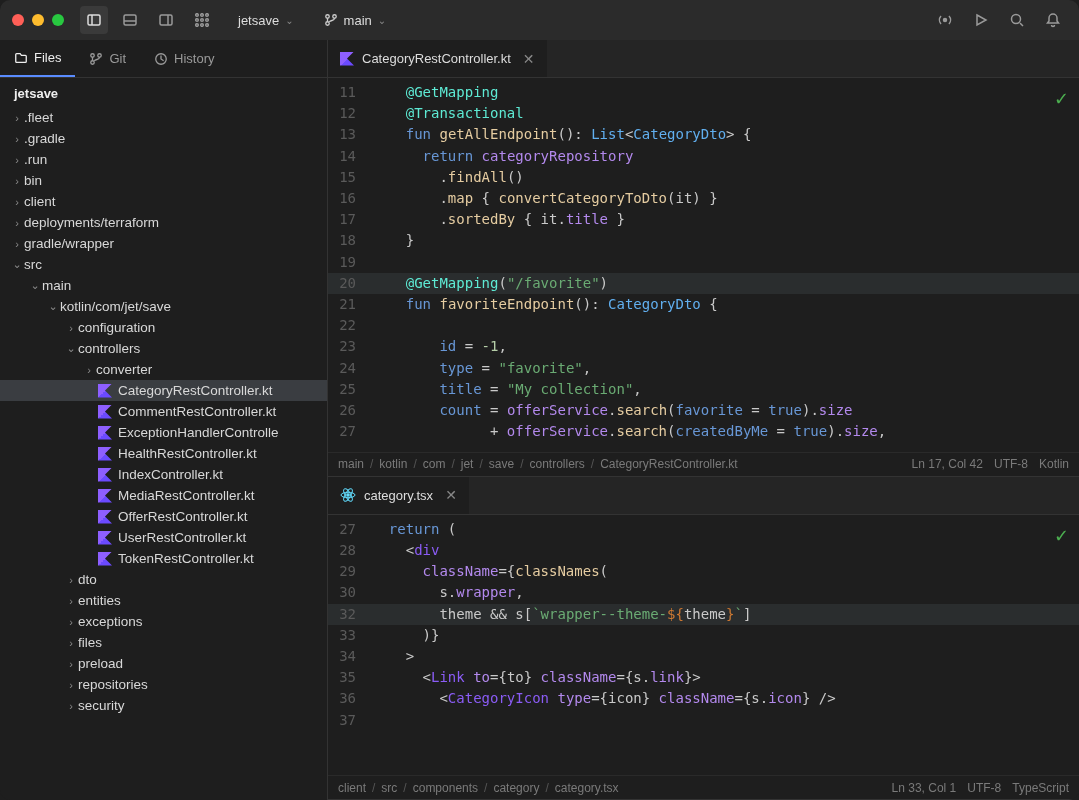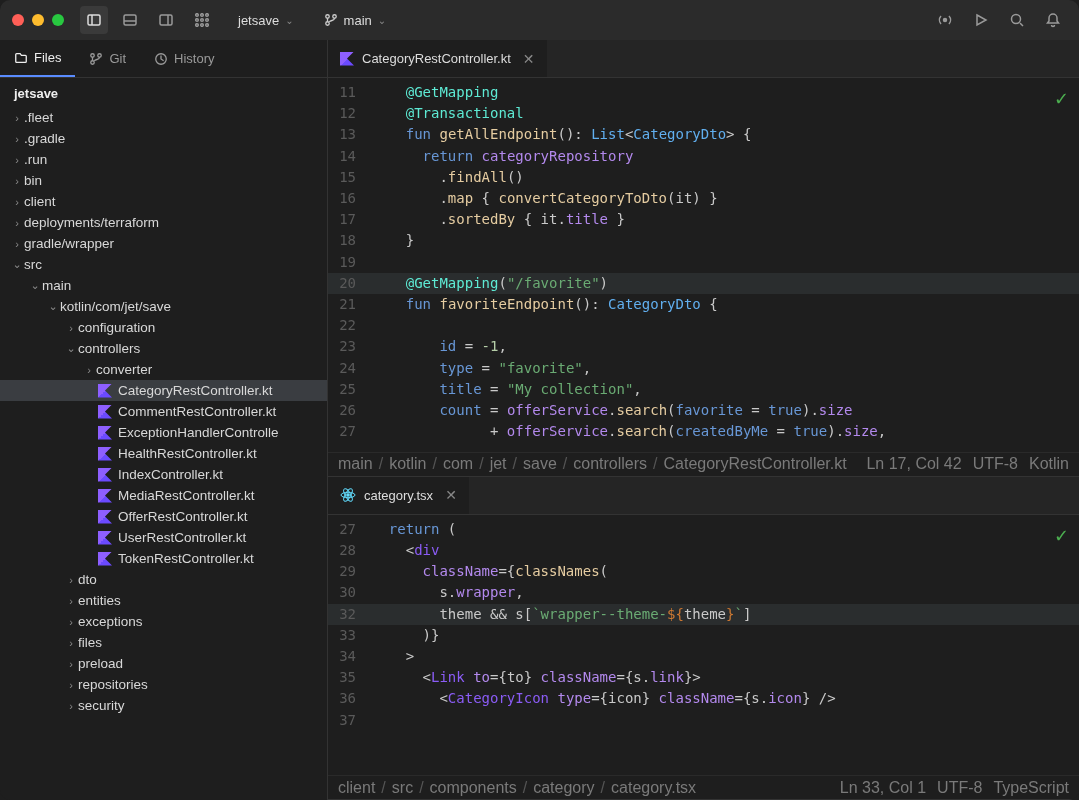--- a/index.html
+++ b/index.html
@@ -192,21 +192,21 @@
     .c-tag { color: #8b5cf6; }
     .c-attr { color: #b389ed; }
 
     .breadcrumb-bar {
       height: 24px;
       display: flex;
       align-items: center;
       padding: 0 10px;
       background: #1e1e1e;
       color: #7a7a7a;
-      font-size: 16px;
+      font-size: 12px;
       justify-content: space-between;
       border-top: 1px solid #2a2a2a;
     }
     .breadcrumb-bar .path span.sep { margin: 0 6px; color: #555; }
     .breadcrumb-bar .status { display: flex; gap: 11px; }
   </style>
 </head>
 <body>
 
 <div class="titlebar">

